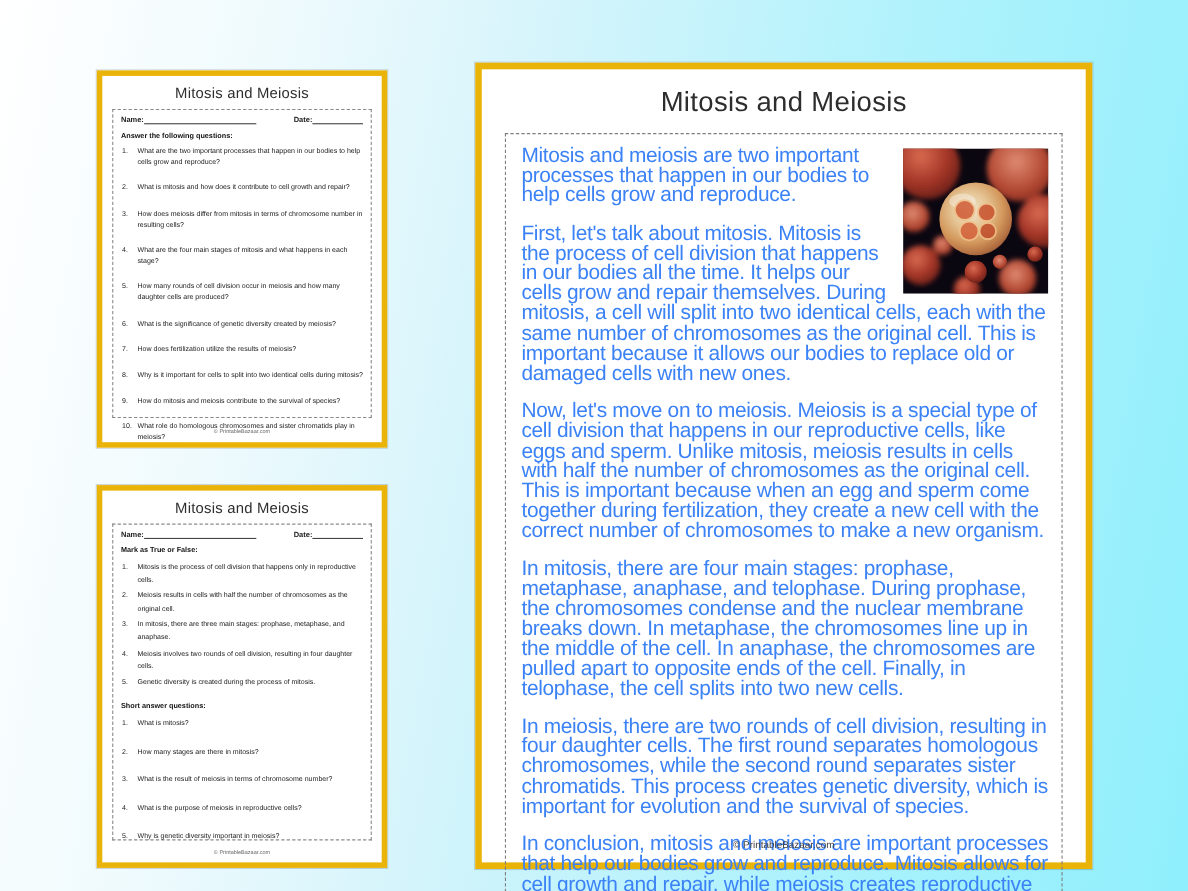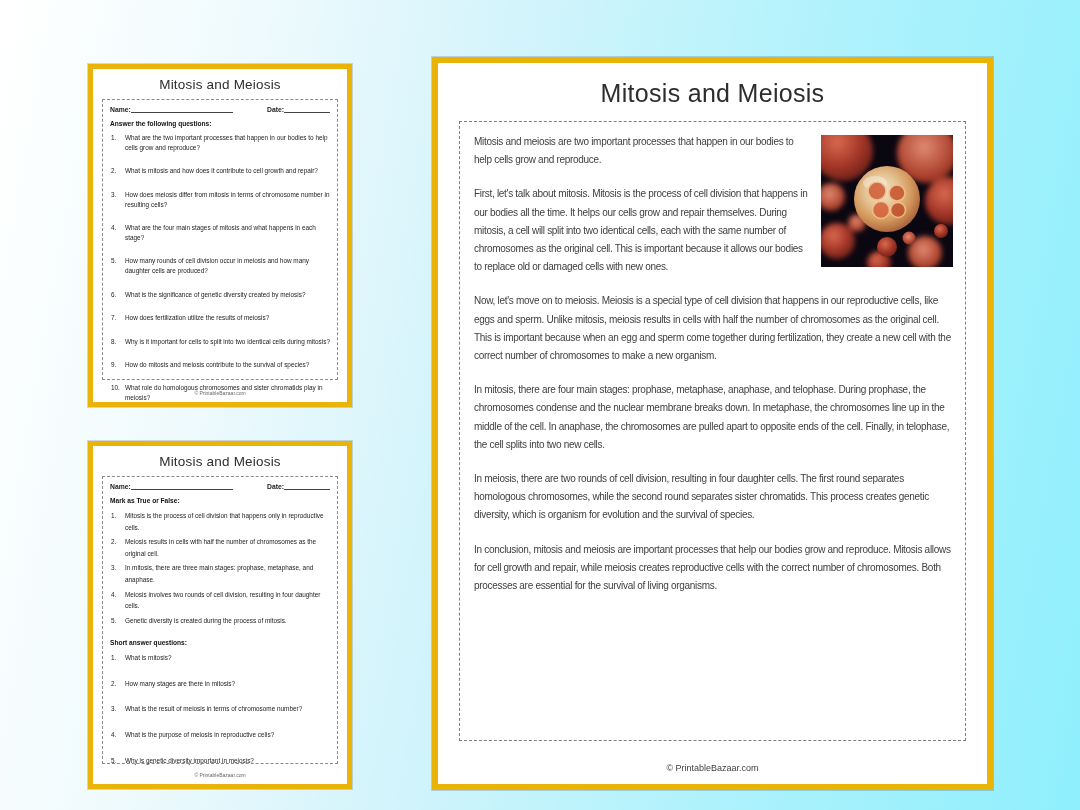--- a/index.html
+++ b/index.html
@@ -103,24 +103,24 @@
     min-height: 620px;
     padding: 11px 12px 10px 14px;
   }
   .cell-img {
     float: right;
     width: 132px;
     height: 132px;
     margin: 2px 0 8px 13px;
   }
   .main-box p {
-    font-size: 10px;
+    font-size: 19px;
     line-height: 18.2px;
     letter-spacing: -0.3px;
-    color: #404040;
+    color: #3b82f6;
     margin-bottom: 16px;
   }
   .main-box p:last-child { margin-bottom: 0; }
   .main-footer {
     position: absolute;
     left: 0; right: 0;
     bottom: 11px;
     text-align: center;
     font-size: 9px;
     color: #3f3f3f;
@@ -240,17 +240,17 @@
       </g>
       <circle cx="66" cy="112" r="10" fill="url(#redcell)"></circle>
       <circle cx="88" cy="103" r="6.5" fill="url(#redcell2)"></circle>
       <circle cx="120" cy="96" r="7" fill="url(#redcell)"></circle>
     </svg>
 
     <p>Mitosis and meiosis are two important processes that happen in our bodies to help cells grow and reproduce.</p>
     <p>First, let's talk about mitosis. Mitosis is the process of cell division that happens in our bodies all the time. It helps our cells grow and repair themselves. During mitosis, a cell will split into two identical cells, each with the same number of chromosomes as the original cell. This is important because it allows our bodies to replace old or damaged cells with new ones.</p>
     <p>Now, let's move on to meiosis. Meiosis is a special type of cell division that happens in our reproductive cells, like eggs and sperm. Unlike mitosis, meiosis results in cells with half the number of chromosomes as the original cell. This is important because when an egg and sperm come together during fertilization, they create a new cell with the correct number of chromosomes to make a new organism.</p>
     <p>In mitosis, there are four main stages: prophase, metaphase, anaphase, and telophase. During prophase, the chromosomes condense and the nuclear membrane breaks down. In metaphase, the chromosomes line up in the middle of the cell. In anaphase, the chromosomes are pulled apart to opposite ends of the cell. Finally, in telophase, the cell splits into two new cells.</p>
-    <p>In meiosis, there are two rounds of cell division, resulting in four daughter cells. The first round separates homologous chromosomes, while the second round separates sister chromatids. This process creates genetic diversity, which is organism for evolution and the survival of species.</p>
+    <p>In meiosis, there are two rounds of cell division, resulting in four daughter cells. The first round separates homologous chromosomes, while the second round separates sister chromatids. This process creates genetic diversity, which is important for evolution and the survival of species.</p>
     <p>In conclusion, mitosis and meiosis are important processes that help our bodies grow and reproduce. Mitosis allows for cell growth and repair, while meiosis creates reproductive cells with the correct number of chromosomes. Both processes are essential for the survival of living organisms.</p>
   </div>
   <div class="main-footer">© PrintableBazaar.com</div>
 </div>
 
 </body></html>

